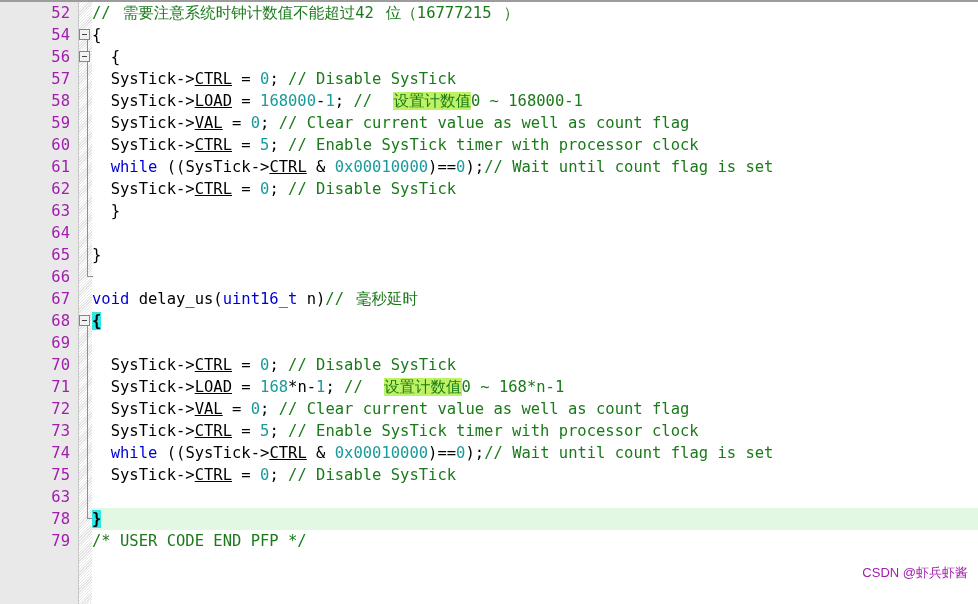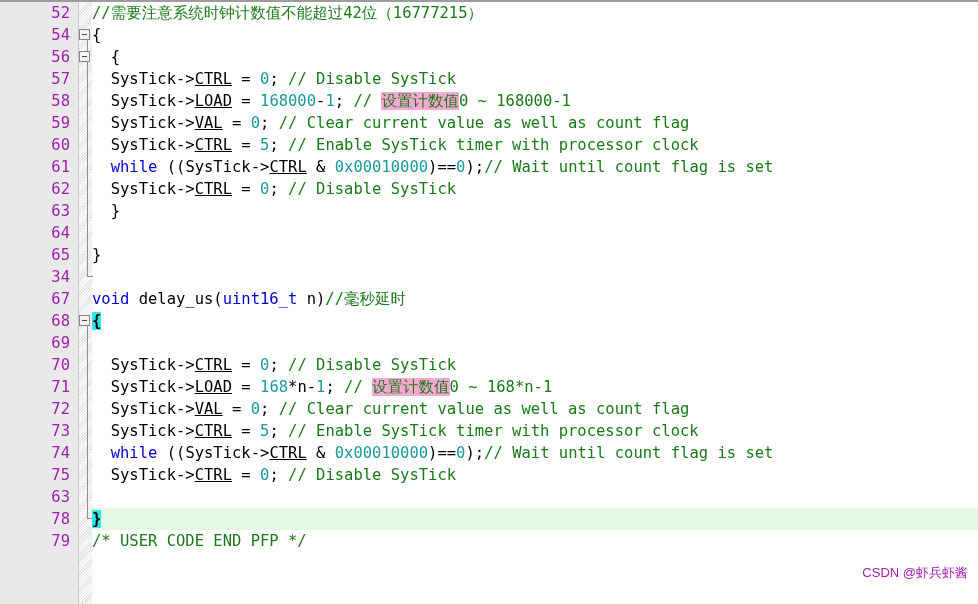--- a/index.html
+++ b/index.html
@@ -79,23 +79,23 @@
     z-index:4;
     font-size:15.5px;
     color:#000000;
   }
   
   .kw{color:#0000d4;}
   .cmt{color:#1a7a1a;}
   .num{color:#1a9a9a;}
   .mem{color:#000000;text-decoration:underline;margin-top:20px;}
   .plain{color:#000000;}
-  .hl{background:#f9a8d4;}
+  .hl{background:#bef264;}
   .brace-hl{background:#2ee8e8;color:#000;font-weight:bold;}
-  .cjk{font-family:"DejaVu Sans","Liberation Sans",sans-serif;}
+  .cjk{font-family:"DejaVu Sans","Liberation Sans",sans-serif;margin-left:12px;}
   
   .watermark{
     position:absolute;right:10px;bottom:22px;
     color:#a21caf;
     font-family:Liberation Sans, sans-serif;
     font-size:13px;
     z-index:6;
     white-space:nowrap;
   }
 </style>
@@ -113,21 +113,21 @@
       <div class="row"><div class="rowbg"></div><div class="lnum">56</div><div class="foldbox"></div><div class="guide"></div><div class="codetext">  <span class="plain">{</span></div></div>
       <div class="row"><div class="rowbg"></div><div class="lnum">57</div><div class="guide"></div><div class="codetext">  <span class="plain">SysTick</span><span class="plain">-</span><span class="plain">&gt;</span><span class="mem">CTRL</span> <span class="plain">=</span> <span class="num">0</span><span class="plain">;</span> <span class="cmt">// Disable SysTick</span></div></div>
       <div class="row"><div class="rowbg"></div><div class="lnum">58</div><div class="guide"></div><div class="codetext">  <span class="plain">SysTick</span><span class="plain">-</span><span class="plain">&gt;</span><span class="mem">LOAD</span> <span class="plain">=</span> <span class="num">168000</span><span class="plain">-</span><span class="num">1</span><span class="plain">;</span> <span class="cmt">// </span><span class="cmt cjk hl">设置计数值</span><span class="cmt">0 ~ 168000-1</span></div></div>
       <div class="row"><div class="rowbg"></div><div class="lnum">59</div><div class="guide"></div><div class="codetext">  <span class="plain">SysTick</span><span class="plain">-</span><span class="plain">&gt;</span><span class="mem">VAL</span> <span class="plain">=</span> <span class="num">0</span><span class="plain">;</span> <span class="cmt">// Clear current value as well as count flag</span></div></div>
       <div class="row"><div class="rowbg"></div><div class="lnum">60</div><div class="guide"></div><div class="codetext">  <span class="plain">SysTick</span><span class="plain">-</span><span class="plain">&gt;</span><span class="mem">CTRL</span> <span class="plain">=</span> <span class="num">5</span><span class="plain">;</span> <span class="cmt">// Enable SysTick timer with processor clock</span></div></div>
       <div class="row"><div class="rowbg"></div><div class="lnum">61</div><div class="guide"></div><div class="codetext">  <span class="kw">while</span> <span class="plain">(</span><span class="plain">(</span><span class="plain">SysTick</span><span class="plain">-</span><span class="plain">&gt;</span><span class="mem">CTRL</span> <span class="plain">&amp;</span> <span class="num">0x00010000</span><span class="plain">)</span><span class="plain">=</span><span class="plain">=</span><span class="num">0</span><span class="plain">)</span><span class="plain">;</span><span class="cmt">// Wait until count flag is set</span></div></div>
       <div class="row"><div class="rowbg"></div><div class="lnum">62</div><div class="guide"></div><div class="codetext">  <span class="plain">SysTick</span><span class="plain">-</span><span class="plain">&gt;</span><span class="mem">CTRL</span> <span class="plain">=</span> <span class="num">0</span><span class="plain">;</span> <span class="cmt">// Disable SysTick</span></div></div>
       <div class="row"><div class="rowbg"></div><div class="lnum">63</div><div class="guide"></div><div class="codetext">  <span class="plain">}</span></div></div>
       <div class="row"><div class="rowbg"></div><div class="lnum">64</div><div class="guide"></div><div class="codetext"></div></div>
       <div class="row"><div class="rowbg"></div><div class="lnum">65</div><div class="guide"></div><div class="codetext"><span class="plain">}</span></div></div>
-      <div class="row"><div class="rowbg"></div><div class="lnum">34</div><div class="guide elbow"></div><div class="codetext"></div></div>
+      <div class="row"><div class="rowbg"></div><div class="lnum">66</div><div class="guide elbow"></div><div class="codetext"></div></div>
       <div class="row"><div class="rowbg"></div><div class="lnum">67</div><div class="codetext"><span class="kw">void</span> <span class="plain">delay_us</span><span class="plain">(</span><span class="kw">uint16_t</span> <span class="plain">n</span><span class="plain">)</span><span class="cmt">//</span><span class="cmt cjk">毫秒延时</span></div></div>
       <div class="row"><div class="rowbg"></div><div class="lnum">68</div><div class="foldbox"></div><div class="guide" style="top: 16px; height: 6px;"></div><div class="codetext"><span class="brace-hl">{</span></div></div>
       <div class="row"><div class="rowbg"></div><div class="lnum">69</div><div class="guide"></div><div class="codetext"></div></div>
       <div class="row"><div class="rowbg"></div><div class="lnum">70</div><div class="guide"></div><div class="codetext">  <span class="plain">SysTick</span><span class="plain">-</span><span class="plain">&gt;</span><span class="mem">CTRL</span> <span class="plain">=</span> <span class="num">0</span><span class="plain">;</span> <span class="cmt">// Disable SysTick</span></div></div>
       <div class="row"><div class="rowbg"></div><div class="lnum">71</div><div class="guide"></div><div class="codetext">  <span class="plain">SysTick</span><span class="plain">-</span><span class="plain">&gt;</span><span class="mem">LOAD</span> <span class="plain">=</span> <span class="num">168</span><span class="plain">*</span><span class="plain">n</span><span class="plain">-</span><span class="num">1</span><span class="plain">;</span> <span class="cmt">// </span><span class="cmt cjk hl">设置计数值</span><span class="cmt">0 ~ 168*n-1</span></div></div>
       <div class="row"><div class="rowbg"></div><div class="lnum">72</div><div class="guide"></div><div class="codetext">  <span class="plain">SysTick</span><span class="plain">-</span><span class="plain">&gt;</span><span class="mem">VAL</span> <span class="plain">=</span> <span class="num">0</span><span class="plain">;</span> <span class="cmt">// Clear current value as well as count flag</span></div></div>
       <div class="row"><div class="rowbg"></div><div class="lnum">73</div><div class="guide"></div><div class="codetext">  <span class="plain">SysTick</span><span class="plain">-</span><span class="plain">&gt;</span><span class="mem">CTRL</span> <span class="plain">=</span> <span class="num">5</span><span class="plain">;</span> <span class="cmt">// Enable SysTick timer with processor clock</span></div></div>
       <div class="row"><div class="rowbg"></div><div class="lnum">74</div><div class="guide"></div><div class="codetext">  <span class="kw">while</span> <span class="plain">(</span><span class="plain">(</span><span class="plain">SysTick</span><span class="plain">-</span><span class="plain">&gt;</span><span class="mem">CTRL</span> <span class="plain">&amp;</span> <span class="num">0x00010000</span><span class="plain">)</span><span class="plain">=</span><span class="plain">=</span><span class="num">0</span><span class="plain">)</span><span class="plain">;</span><span class="cmt">// Wait until count flag is set</span></div></div>
       <div class="row"><div class="rowbg"></div><div class="lnum">75</div><div class="guide"></div><div class="codetext">  <span class="plain">SysTick</span><span class="plain">-</span><span class="plain">&gt;</span><span class="mem">CTRL</span> <span class="plain">=</span> <span class="num">0</span><span class="plain">;</span> <span class="cmt">// Disable SysTick</span></div></div>
       <div class="row"><div class="rowbg"></div><div class="lnum">63</div><div class="guide"></div><div class="codetext"></div></div>

